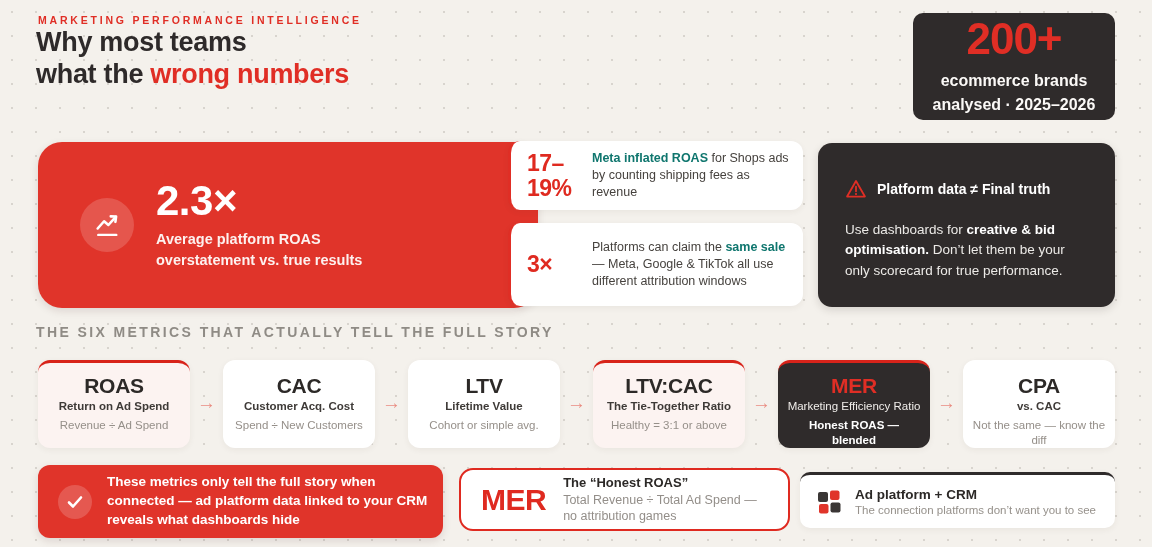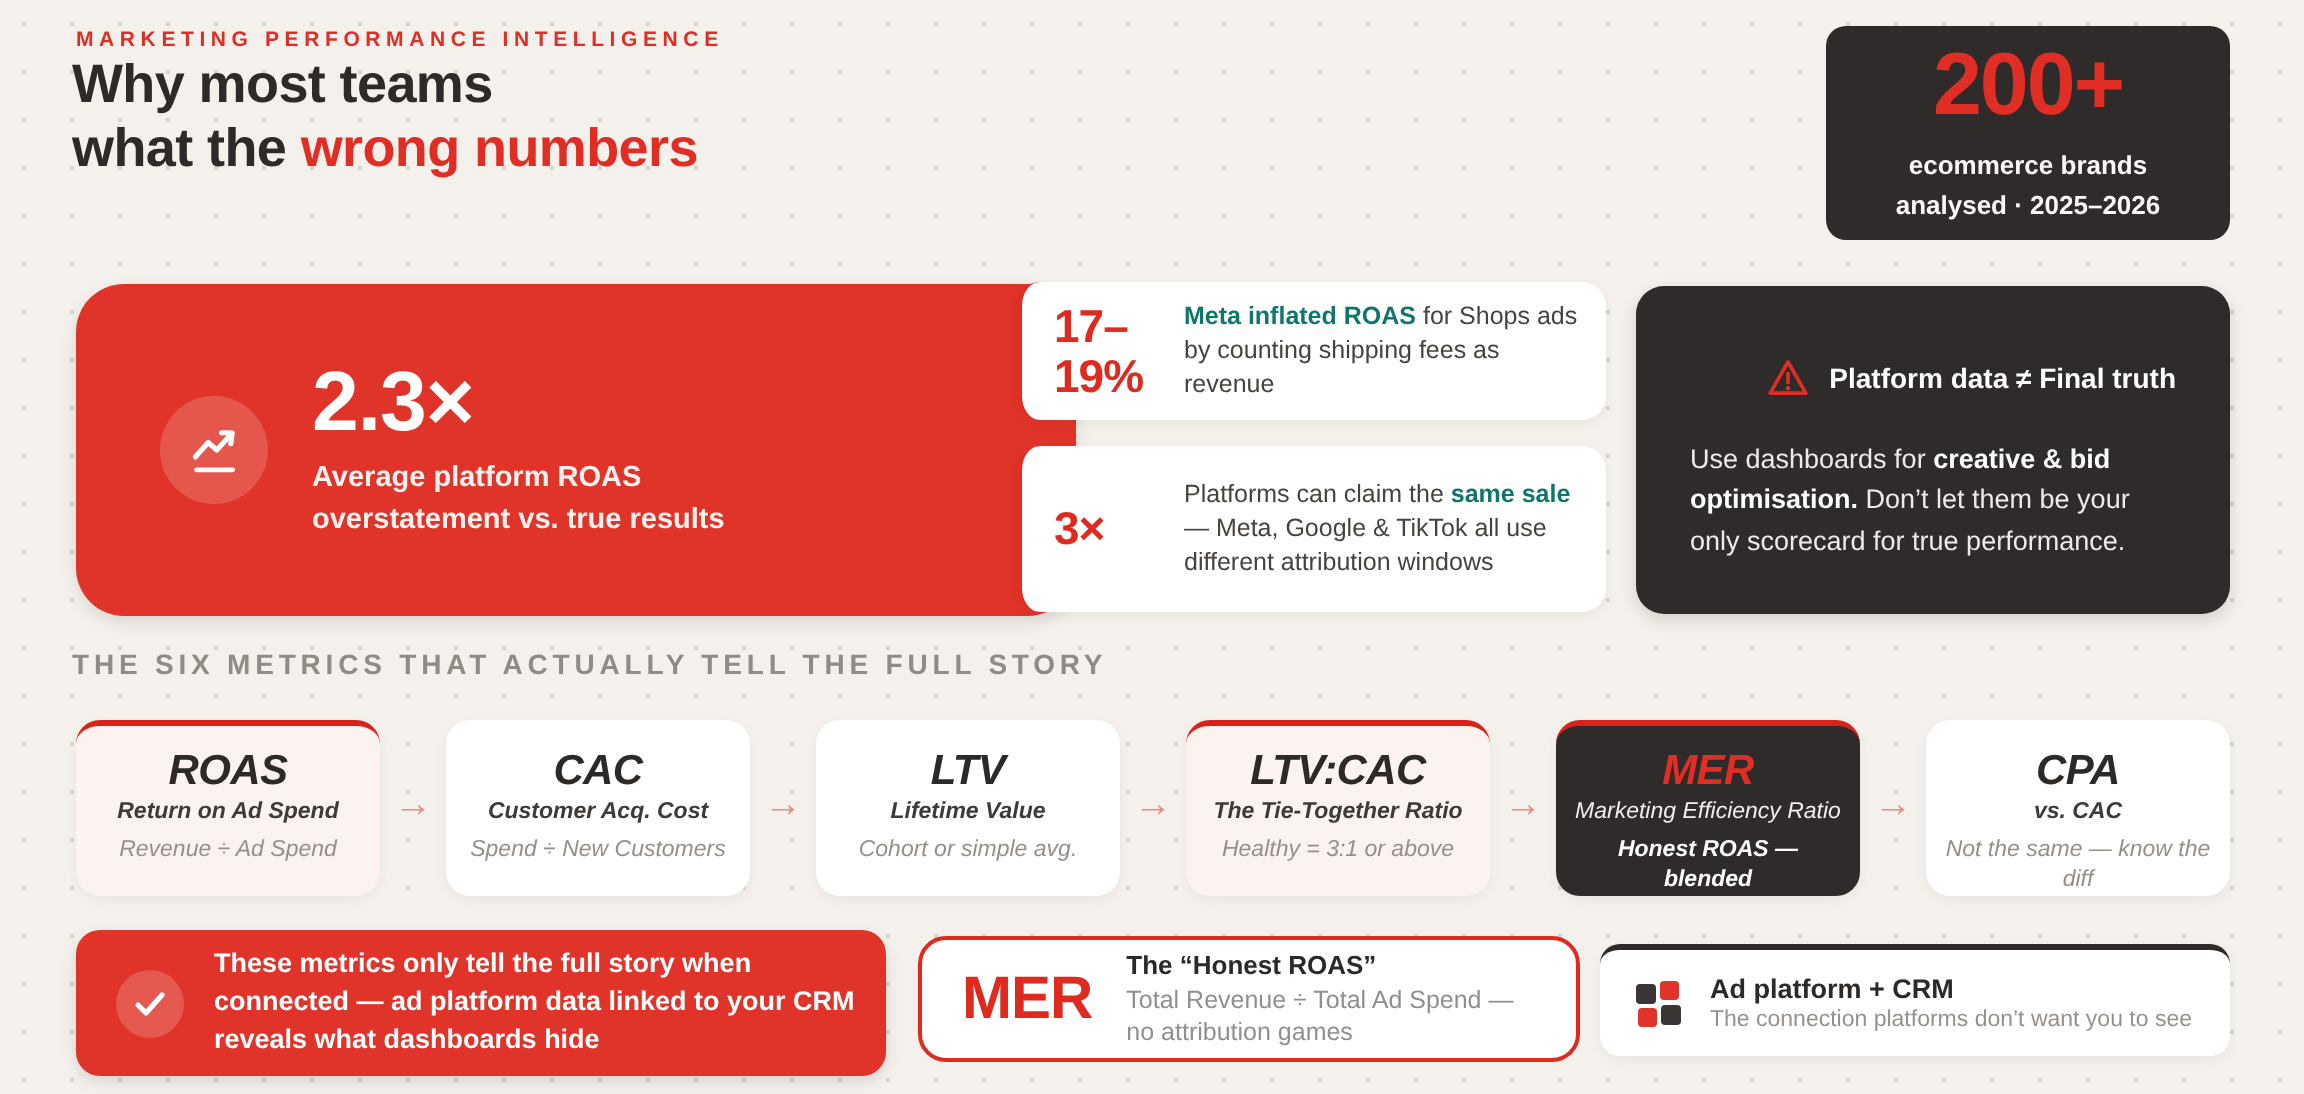--- a/index.html
+++ b/index.html
@@ -17,21 +17,21 @@
 
   
   .eyebrow { left:38px; top:14px; font-size:10.5px; font-weight:700; letter-spacing:2.8px; color:#e02e25; }
   .title { left:36px; top:27px; font-size:27px; font-weight:700; line-height:1.17; letter-spacing:-0.3px; color:#2e2a2a; }
   .title .accent { color:#e02e25; }
 
   
   .brands-badge { left:913px; top:13px; width:202px; height:107px; background:#2f2b2b; border-radius:10px;
     display:flex; flex-direction:column; justify-content:center; text-align:center; }
   .brands-value { font-size:44px; font-weight:700; color:#e02e25; letter-spacing:-1px; line-height:1; }
-  .brands-line { font-size:13px; font-weight:700; color:#fbf9f7; line-height:1.35; margin-top:2px; }
+  .brands-line { font-size:16px; font-weight:700; color:#fbf9f7; line-height:1.35; margin-top:2px; }
   .brands-lines { margin-top:7px; }
 
   
   .hero { left:38px; top:142px; width:500px; height:166px; background:#e0342a; border-radius:24px;
     display:flex; align-items:center; padding-left:42px; gap:22px; box-shadow:0 3px 8px rgba(60,20,15,.12); }
   .hero-icon-circle { width:54px; height:54px; border-radius:50%; background:rgba(255,255,255,.17);
     display:flex; align-items:center; justify-content:center; flex:0 0 auto; }
   .hero-value { font-size:42px; font-weight:700; color:#fff; line-height:1; letter-spacing:-0.5px; }
   .hero-caption { margin-top:7px; font-size:14.5px; font-weight:700; color:#fdf1ef; line-height:1.4; }
 
@@ -40,28 +40,28 @@
     display:flex; align-items:center; gap:13px; padding:8px 14px 8px 16px; box-shadow:0 2px 6px rgba(60,50,40,.06); }
   .fact1 { top:141px; height:69px; }
   .fact2 { top:223px; height:83px; }
   .fact-stat { color:#df2a20; font-weight:700; font-size:23px; line-height:1.05; min-width:52px; letter-spacing:-0.5px; }
   .fact-text { font-size:12.5px; color:#46423e; line-height:1.38; }
   .fact-text b { color:#0f766e; }
 
   
   .warning { left:818px; top:143px; width:297px; height:164px; background:#2f2b2b; border-radius:14px;
     padding:36px 27px 0 27px; box-shadow:0 3px 8px rgba(40,35,30,.15); }
-  .warning-title-row { display:flex; align-items:center; justify-content:flex-end; gap:10px; }
+  .warning-title-row { display:flex; align-items:center; justify-content:flex-start; gap:10px; }
   .warning-title { font-size:14px; font-weight:700; color:#fff; }
   .warning-body { margin-top:21px; font-size:13.5px; color:#eceae7; line-height:1.5; }
   .warning-body b { color:#ffffff; }
 
   
   .metrics-label { left:36px; top:324px; font-size:14px; font-weight:700; letter-spacing:2.4px; color:#8f8b85;text-align:center; }
-  .metrics-row { left:38px; top:360px; width:1077px; display:flex; justify-content:space-between; align-items:stretch;font-style:italic; }
+  .metrics-row { left:38px; top:360px; width:1077px; display:flex; justify-content:space-between; align-items:stretch; }
   .metric-card { width:152px; height:88px; background:#fff; border-radius:12px; border-top:3px solid transparent;
     text-align:center; padding-top:11px; box-shadow:0 2px 6px rgba(60,50,40,.06); }
   .metric-card.accent { background:#fcf3f1; border-top-color:#d8231a; }
   .metric-card.dark { background:#2f2b2b; border-top-color:#d8231a; }
   .metric-name { font-size:21px; font-weight:700; color:#2c2927; letter-spacing:-0.3px; line-height:1.1; }
   .metric-card.dark .metric-name { color:#e02e25; }
   .metric-subtitle { margin-top:3px; font-size:11.5px; font-weight:700; color:#3e3a37; }
   .metric-card.dark .metric-subtitle { color:#f0edea; font-weight:400; }
   .metric-formula { margin-top:6px; font-size:11.5px; color:#958f89; line-height:1.3; padding:0 8px; }
   .metric-card.dark .metric-formula { color:#fff; font-weight:700; }

